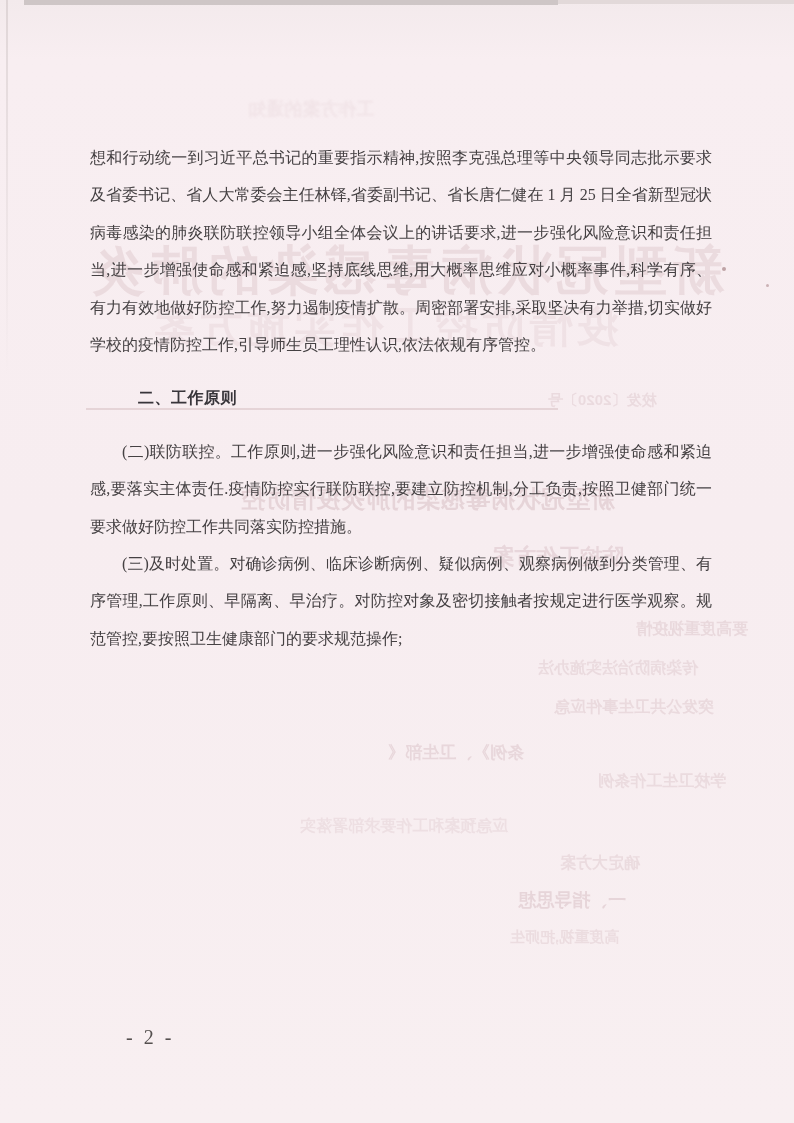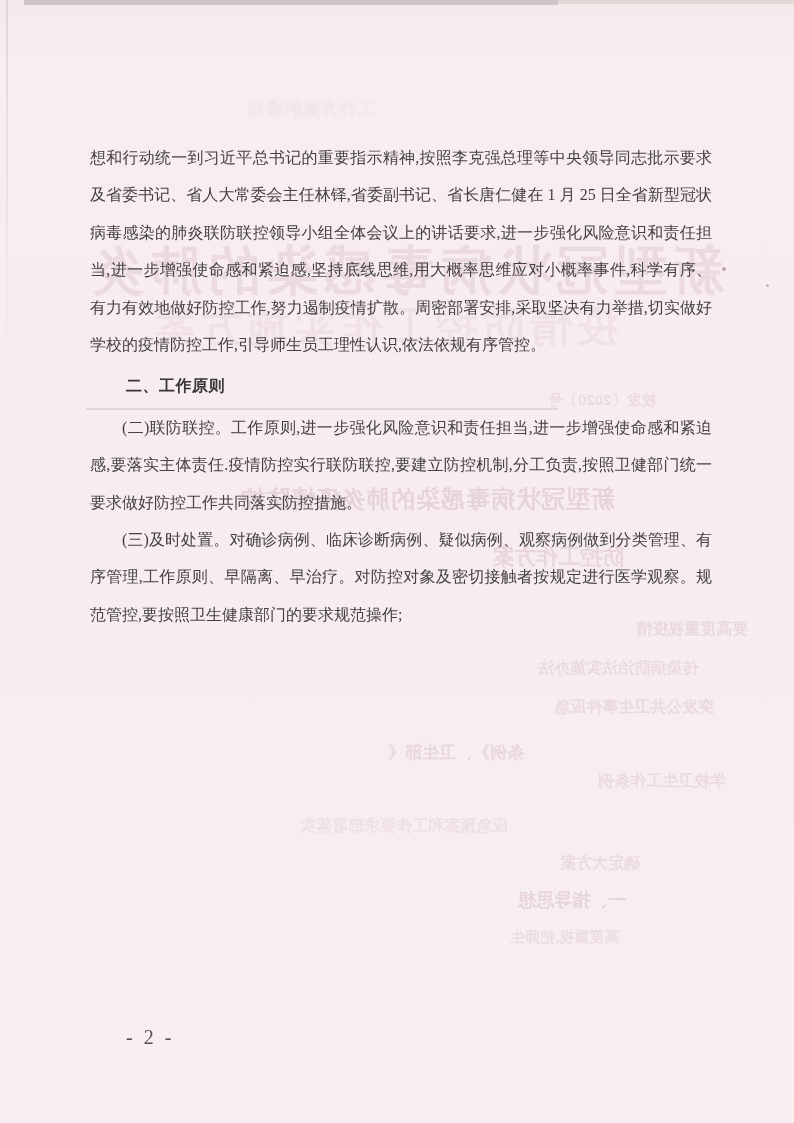--- a/index.html
+++ b/index.html
@@ -68,21 +68,21 @@
     left: 90px; top: 139px; width: 622px;
     font-size: 16px;
     line-height: 37.4px;
     color: #454143;
     text-align: justify;
     text-justify: inter-character;
   }
   .para { margin: 0; text-indent: 2em; }
   .para.noindent { text-indent: 0; }
   .heading {
-    margin: 4px; text-indent: 2em;
+    margin: 16px; text-indent: 2em;
     font-family: "Liberation Sans", "DejaVu Sans", sans-serif;
     font-weight: bold;
     color: #38353a;
     letter-spacing: .5px;
   }
   .page-number {
     position: absolute; left: 126px; top: 1026px;
     font-size: 20px; color: #55504f; letter-spacing: 3px;
     font-family: "Liberation Serif", "DejaVu Serif", serif;
   }

